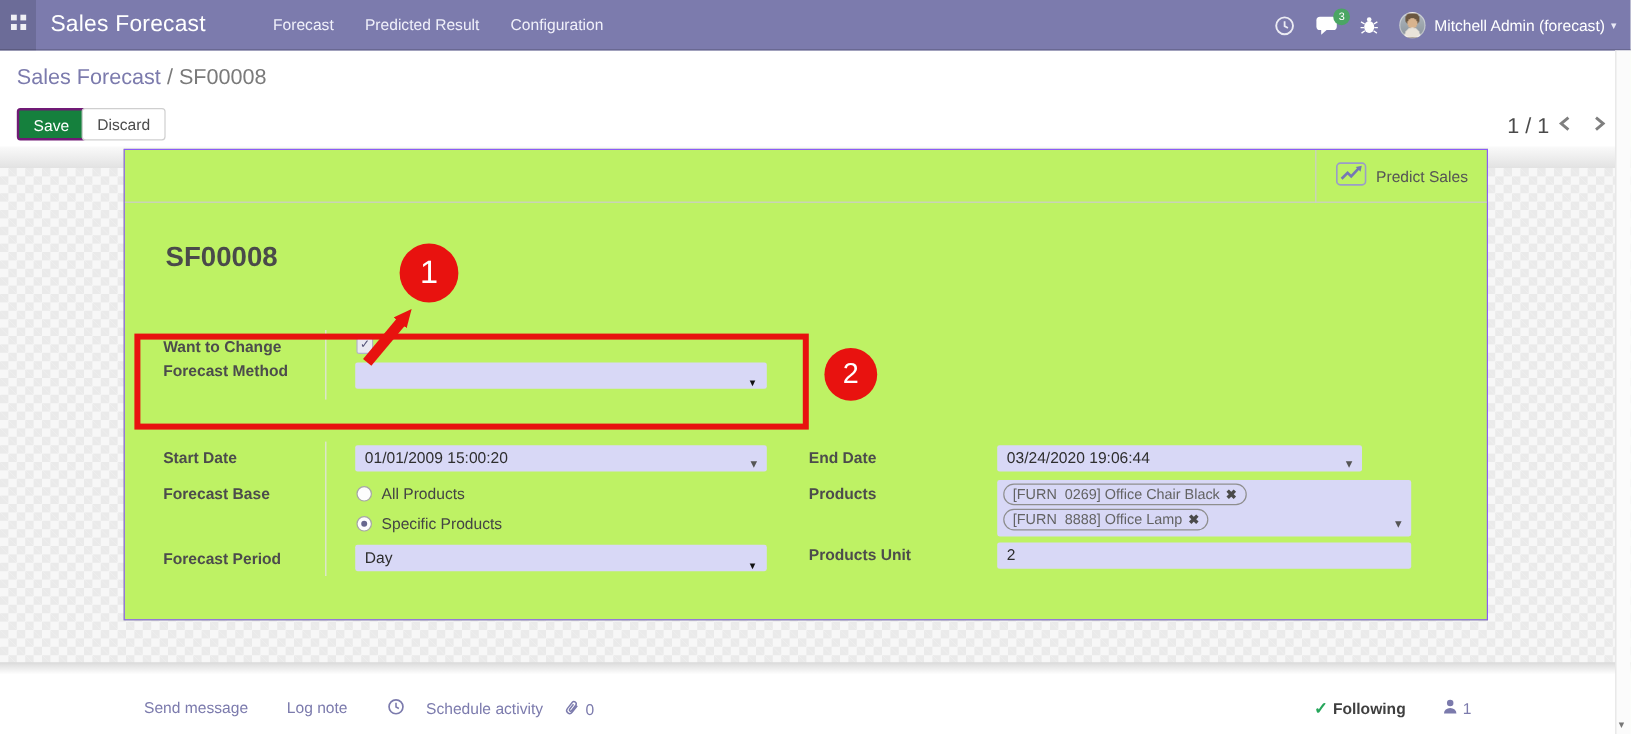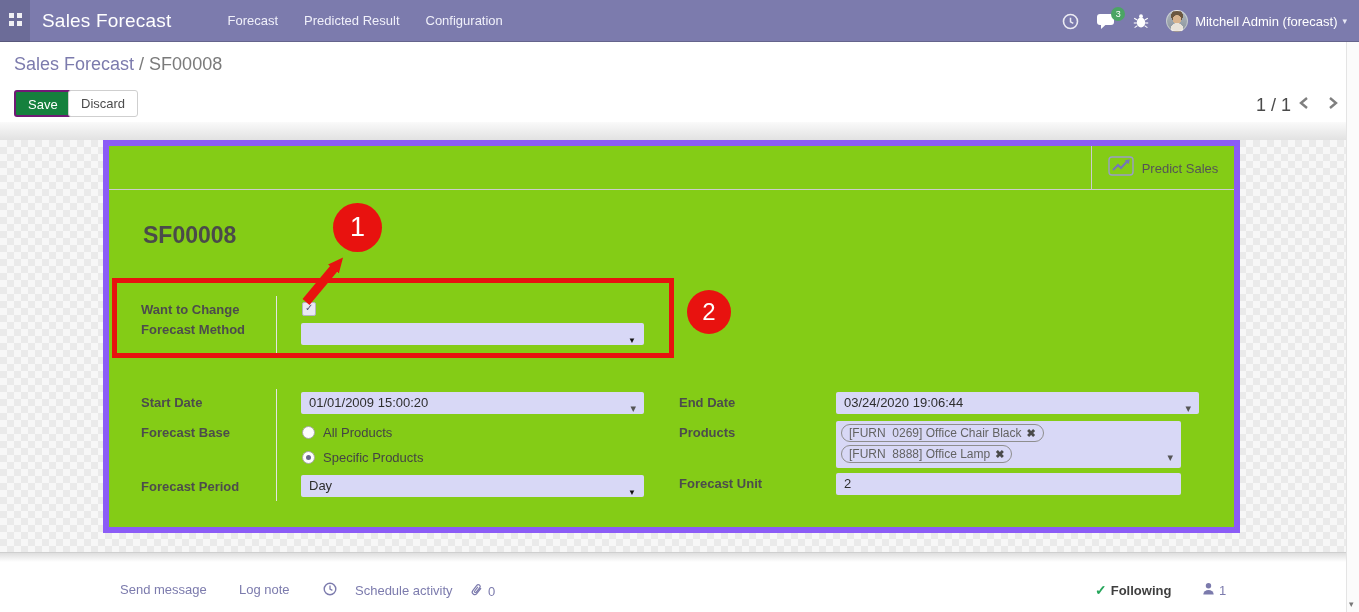--- a/index.html
+++ b/index.html
@@ -42,22 +42,22 @@
   .cp-shadow { position:absolute; left:0; top:122px; width:1359px; height:18px;
     background:linear-gradient(#fafafa,#e2e2e2); }
   .checker { position:absolute; left:0; top:140px; width:1359px; height:412px;
     background-color:#f7f7f7;
     background-image:
       linear-gradient(45deg,#eaeaea 25%,transparent 25%,transparent 75%,#eaeaea 75%),
       linear-gradient(45deg,#eaeaea 25%,transparent 25%,transparent 75%,#eaeaea 75%);
     background-position:0 0,7px 7px; background-size:14px 14px; }
 
   
-  .card { position:absolute; left:103px; top:140px; width:1137px; height:393px;
-    background:#84cc16; border:6px solid #8b5cf6; }
+  .card { position:absolute; left:103px; top:124px; width:1137px; height:393px;
+    background:#bef264; border:1px solid #8b5cf6; }
   .btn-strip { position:absolute; left:0; top:0; width:100%; height:44px; border-bottom:1px solid #ccc; }
   .predict-box { position:absolute; right:0; top:0; width:143px; height:44px; border-left:1px solid #ccc;
     display:flex; align-items:center; justify-content:center; gap:8px; cursor:pointer; }
   .predict-label { font-size:13px; color:#555; }
   .record-name { position:absolute; left:34px; top:76px; font-size:23px; font-weight:bold; color:#4a4a4a; }
 
   .lbl { position:absolute; font-size:13px; font-weight:bold; color:#4c4c4c; white-space:nowrap; }
   .divider { position:absolute; width:1px; background:#e3e3e3; }
   .inp { position:absolute; height:22px; background:#d8d8f6; border-radius:2px;
     font-size:13px; color:#2e2e2e; line-height:22px; padding:0 8px; cursor:pointer; }
@@ -226,39 +226,39 @@
     <div class="radio sel" style="left:193px; top:305px;"></div>
     <div class="radio-lbl" style="left:214px; top:304px;">Specific Products</div>
 
     <div class="lbl" style="left:32px; top:333px;">Forecast Period</div>
     <div class="inp" style="left:192px; top:329px; width:343px;">
       <span>Day</span>
       <span class="sel-caret">▼</span>
     </div>
 
     <div class="lbl" style="left:570px; top:249px;">End Date</div>
-    <div class="inp" style="left:727px; top:246px; width:363px;">
+    <div class="inp" style="left:727px; top:246px; width:304px;">
       <span>03/24/2020 19:06:44</span>
       <span class="date-caret">▾</span>
     </div>
 
     <div class="lbl" style="left:570px; top:279px;">Products</div>
     <div class="m2m-box" style="left:727px; top:275px; width:345px; height:47px;">
       <div class="tag">
         <span class="tag-text">[FURN  0269] Office Chair Black</span>
         <span class="tag-x">✖</span>
       </div>
       <div class="tag">
         <span class="tag-text">[FURN  8888] Office Lamp</span>
         <span class="tag-x">✖</span>
       </div>
       <span class="m2m-caret">▾</span>
     </div>
 
-    <div class="lbl" style="left:570px; top:330px;">Forecast Unit</div>
+    <div class="lbl" style="left:570px; top:330px;">Products Unit</div>
     <div class="inp" style="left:727px; top:327px; width:345px;">
       <span>2</span>
     </div>
   </div>
 
   <div class="red-rect"></div>
   <div class="red-circle circle-1">1</div>
   <svg class="arrow-svg" width="80" height="80">
     <defs>
       <marker id="ah" markerUnits="userSpaceOnUse" markerWidth="24" markerHeight="24" refX="4" refY="7" orient="auto">

